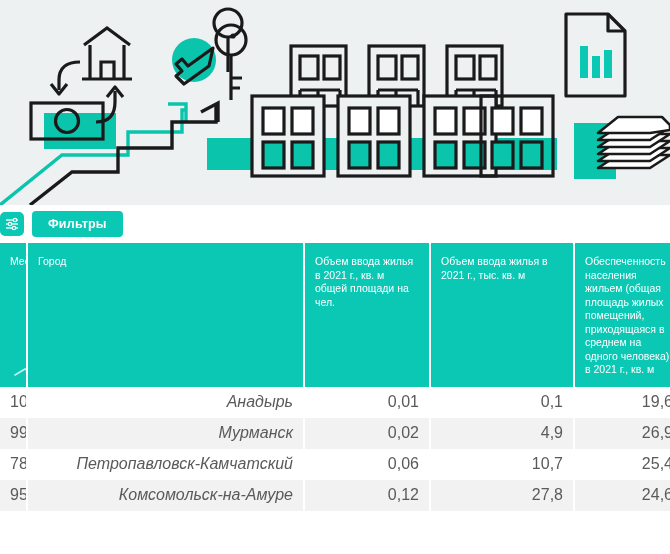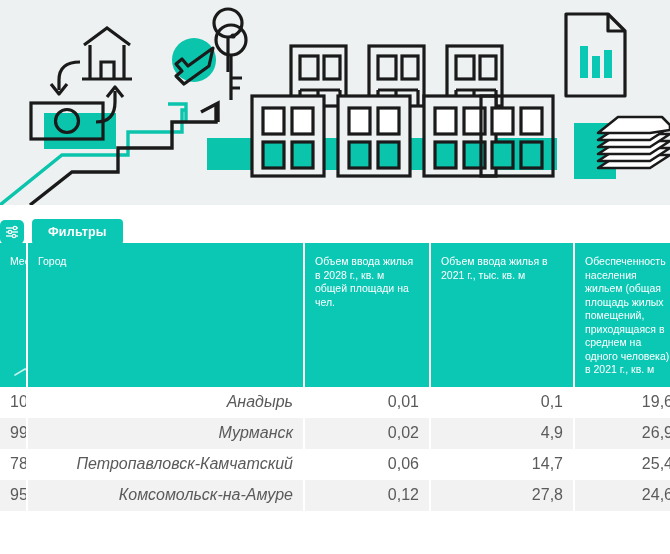--- a/index.html
+++ b/index.html
@@ -28,21 +28,21 @@
     height: 205px;
     background: #eef1f2;
     overflow: hidden;
   }
   .hero svg { display: block; }
 
   
   .filterbar {
     position: absolute;
     left: 0;
-    top: 213px;
+    top: 205px;
     width: 670px;
     height: 38px;
     background: #ffffff;
     display: flex;
     align-items: center;
     padding-left: 0px;
     box-sizing: border-box;
   }
   .filter-icon-btn {
     width: 24px;
@@ -281,21 +281,21 @@
           <th class="col-place">
             <span>Место</span>
             <svg class="sort-chevron" viewBox="0 0 22 10">
               <path d="M1 8 L11 2 L21 8" fill="none" stroke="#ffffff" stroke-width="1.6" stroke-linecap="round" stroke-linejoin="round"></path>
             </svg>
           </th>
           <th class="col-city">
             <span>Город</span>
           </th>
           <th class="col-m2chel">
-            <span>Объем ввода жилья в 2028 г., кв. м общей площади на чел.</span>
+            <span>Объем ввода жилья в 2021 г., кв. м общей площади на чел.</span>
           </th>
           <th class="col-thous">
             <span>Объем ввода жилья в 2021 г., тыс. кв. м</span>
           </th>
           <th class="col-provide">
             <span>Обеспеченность населения жильем (общая площадь жилых помещений, приходящаяся в среднем на одного человека) в 2021 г., кв. м</span>
           </th>
         </tr>
       </thead>
       <tbody>
@@ -310,21 +310,21 @@
           <td class="c-place">99</td>
           <td class="c-city">Мурманск</td>
           <td class="c-num">0,02</td>
           <td class="c-num">4,9</td>
           <td class="c-num">26,9</td>
         </tr>
         <tr class="odd">
           <td class="c-place">78</td>
           <td class="c-city">Петропавловск-Камчатский</td>
           <td class="c-num">0,06</td>
-          <td class="c-num">14,7</td>
+          <td class="c-num">10,7</td>
           <td class="c-num">25,4</td>
         </tr>
         <tr class="even">
           <td class="c-place">95</td>
           <td class="c-city">Комсомольск-на-Амуре</td>
           <td class="c-num">0,12</td>
           <td class="c-num">27,8</td>
           <td class="c-num">24,6</td>
         </tr>
       </tbody>

